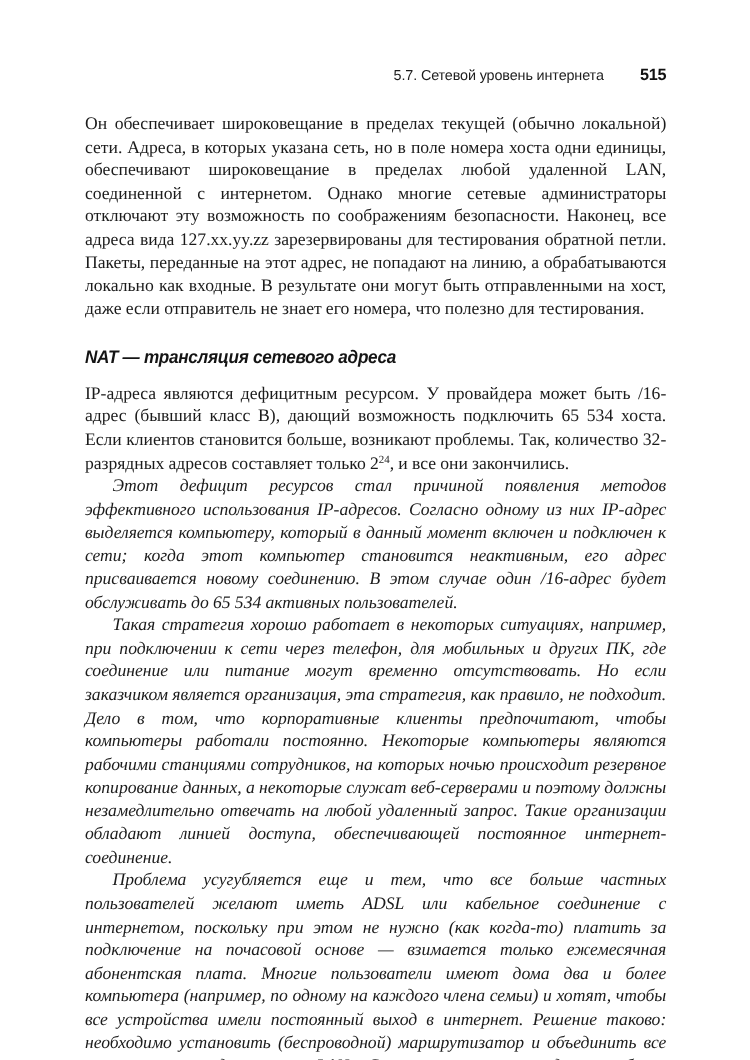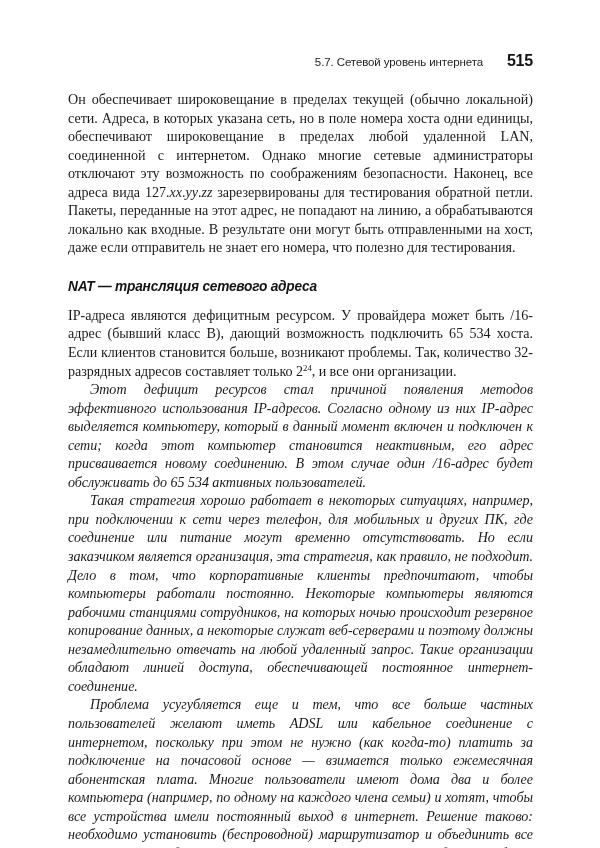--- a/index.html
+++ b/index.html
@@ -37,21 +37,21 @@
   }
   .running-head-title {
     font-family: "Liberation Sans", "DejaVu Sans", sans-serif;
     font-size: 11.5px;
     letter-spacing: -0.1px;
     color: #1d1d1d;
     white-space: nowrap;
   }
   .running-head-folio {
     font-family: "Liberation Sans", "DejaVu Sans", sans-serif;
-    font-size: 16px;
+    font-size: 13px;
     font-weight: bold;
     letter-spacing: -0.2px;
     color: #111111;
     min-width: 34px;
     text-align: right;
   }
 
   
   .text-column {
     position: absolute;
@@ -72,21 +72,20 @@
   }
   p.body-par.indent {
     text-indent: 22px;
     font-style: italic;
   }
   p.body-par.last-line-stretch {
     text-align-last: left;
   }
 
   .var-italic {
-    font-style: italic;
   }
   sup.exp {
     font-size: 0.62em;
     vertical-align: 0.52em;
     line-height: 0;
   }
 
   
   h2.section-heading {
     margin: 0;
@@ -118,21 +117,21 @@
   <div class="text-column">
 
     <p class="body-par last-line-stretch"><span>Он обеспечивает широковещание в пределах текущей (обычно локальной) сети. Адреса, в которых указана сеть, но в поле номера хоста одни единицы, обеспечивают широковещание в пределах любой удаленной LAN, соединенной с интернетом. Однако многие сетевые администраторы отключают эту возможность по соображениям безопасности. Наконец, все адреса вида 127.</span><span class="var-italic">xx</span><span>.</span><span class="var-italic">yy</span><span>.</span><span class="var-italic">zz</span><span> зарезервированы для тестирования обратной петли. Пакеты, переданные на этот адрес, не попадают на линию, а обрабатываются локально как входные. В результате они могут быть отправленными на хост, даже если отправитель не знает его номера, что полезно для тестирования.</span></p>
 
     <div class="gap-before-heading"></div>
 
     <h2 class="section-heading">NAT — трансляция сетевого адреса</h2>
 
     <div class="gap-after-heading"></div>
 
-    <p class="body-par last-line-stretch"><span>IP-адреса являются дефицитным ресурсом. У провайдера может быть /16-адрес (бывший класс B), дающий возможность подключить 65 534 хоста. Если клиентов становится больше, возникают проблемы. Так, количество 32-разрядных адресов составляет только 2</span><sup class="exp">24</sup><span>, и все они организации.</span></p>
+    <p class="body-par last-line-stretch"><span>IP-адреса являются дефицитным ресурсом. У провайдера может быть /16-адрес (бывший класс B), дающий возможность подключить 65 534 хоста. Если клиентов становится больше, возникают проблемы. Так, количество 32-разрядных адресов составляет только 2</span><sup class="exp">24</sup><span>, и все они закончились.</span></p>
 
     <p class="body-par indent last-line-stretch">Этот дефицит ресурсов стал причиной появления методов эффективного использования IP-адресов. Согласно одному из них IP-адрес выделяется компьютеру, который в данный момент включен и подключен к сети; когда этот компьютер становится неактивным, его адрес присваивается новому соединению. В этом случае один /16-адрес будет обслуживать до 65 534 активных пользователей.</p>
 
     <p class="body-par indent last-line-stretch">Такая стратегия хорошо работает в некоторых ситуациях, например, при подключении к сети через телефон, для мобильных и других ПК, где соединение или питание могут временно отсутствовать. Но если заказчиком является организация, эта стратегия, как правило, не подходит. Дело в том, что корпоративные клиенты предпочитают, чтобы компьютеры работали постоянно. Некоторые компьютеры являются рабочими станциями сотрудников, на которых ночью происходит резервное копирование данных, а некоторые служат веб-серверами и поэтому должны незамедлительно отвечать на любой удаленный запрос. Такие организации обладают линией доступа, обеспечивающей постоянное интернет-соединение.</p>
 
     <p class="body-par indent last-line-stretch">Проблема усугубляется еще и тем, что все больше частных пользователей желают иметь ADSL или кабельное соединение с интернетом, поскольку при этом не нужно (как когда-то) платить за подключение на почасовой основе — взимается только ежемесячная абонентская плата. Многие пользователи имеют дома два и более компьютера (например, по одному на каждого члена семьи) и хотят, чтобы все устройства имели постоянный выход в интернет. Решение таково: необходимо установить (беспроводной) маршрутизатор и объединить все компьютеры в домашнюю LAN. Сам маршрутизатор должен быть подключен к провайдеру. С точки зрения провайдера, в этом случае семья будет выступать в качестве аналога маленькой фирмы с несколькими компьютерами. Добро пожаловать в компанию «Ивановы»! Если использовать обычные схемы, то каждый компьютер будет сохранять свой IP-адрес в течение всего дня. Но для провайдеров с несколькими тысячами клиентов (многие из которых представляют собой целые организации или семьи, также похожие на небольшие организации) такая ситуация недопустима, так как IP-адресов попросту не хватит.</p>
 
   </div>
 </div>
 

